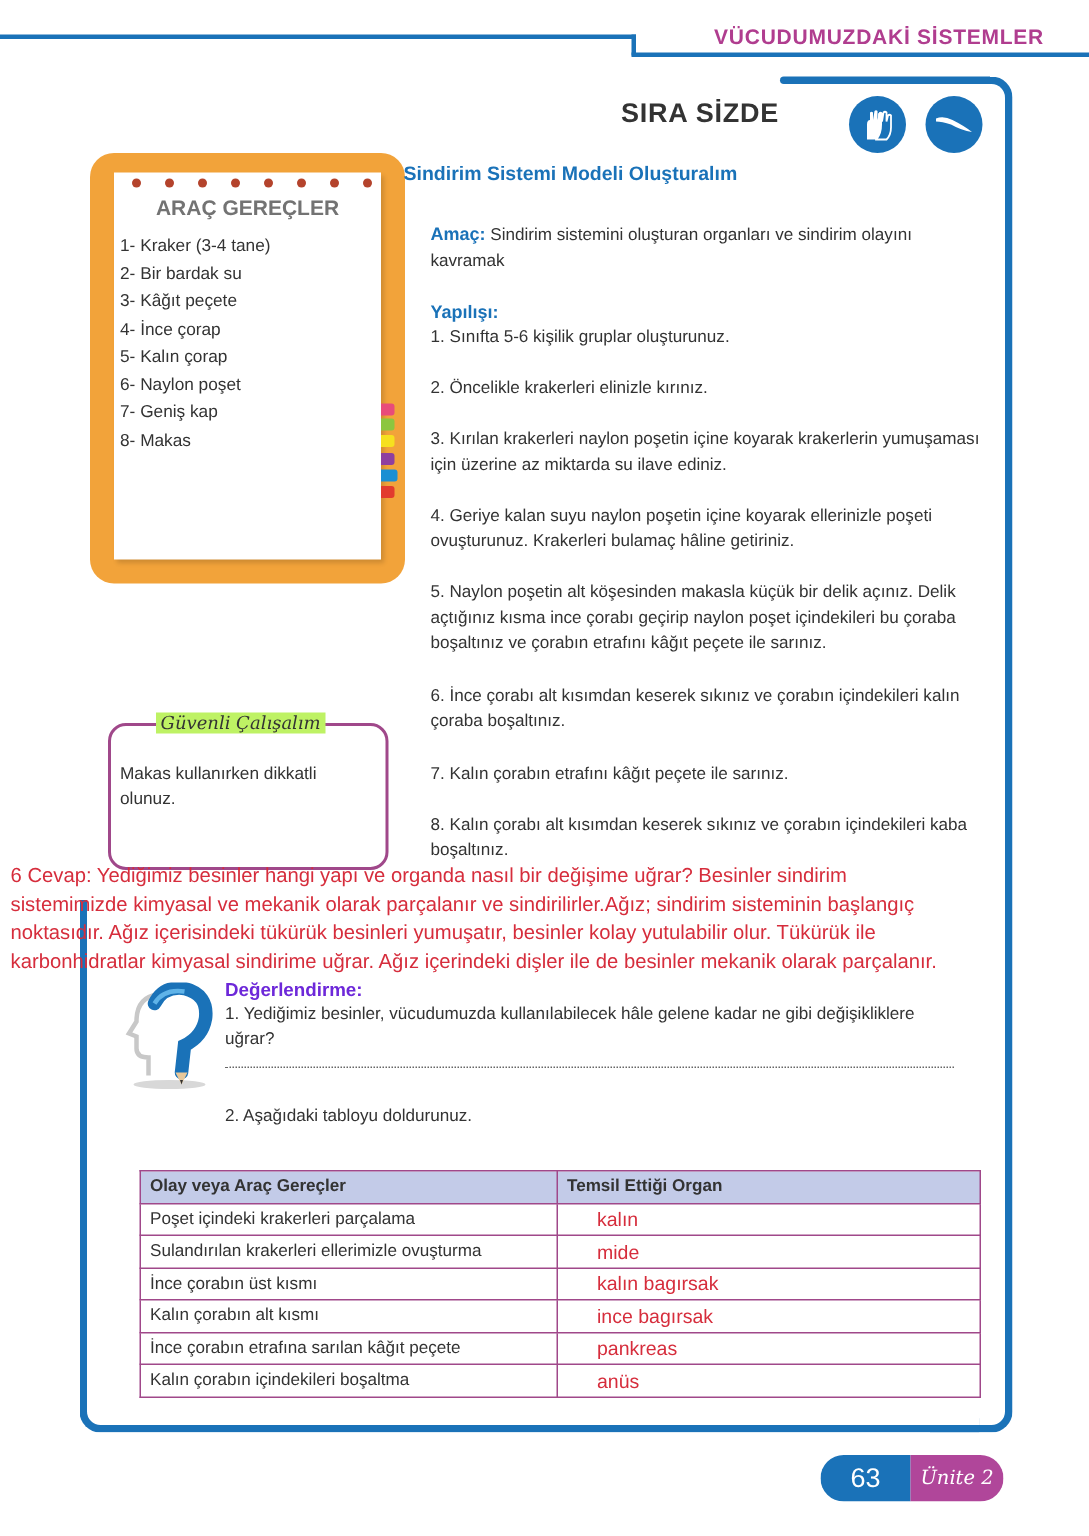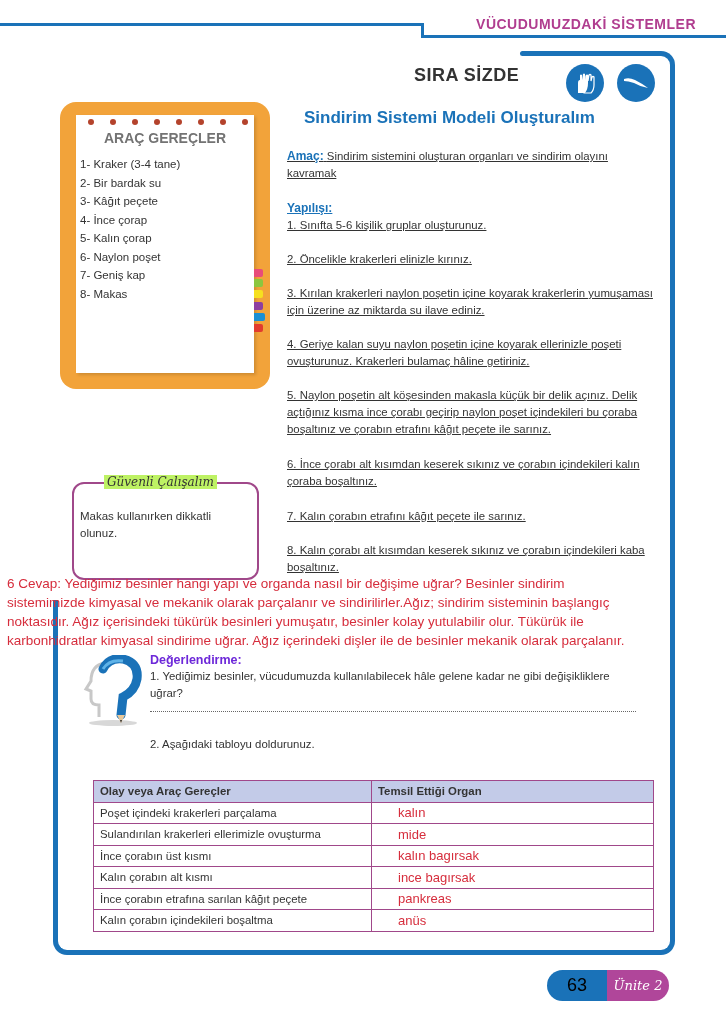--- a/index.html
+++ b/index.html
@@ -26,22 +26,22 @@
     .notepad-outer { position: absolute; left: 60px; top: 102px; width: 210px; height: 287px; background: #f2a33a; border-radius: 16px; }
     .notepad-paper { position: absolute; left: 76px; top: 115px; width: 178px; height: 258px; background: #ffffff; box-shadow: 2px 2px 3px rgba(0,0,0,0.15); }
     .notepad-dots { position: absolute; left: 88px; top: 119px; width: 160px; display: flex; justify-content: space-between; }
     .notepad-dot { width: 6px; height: 6px; border-radius: 50%; background: #b4432c; }
     .notepad-title { position: absolute; left: 76px; top: 130px; width: 178px; text-align: center; font-size: 14px; font-weight: bold; color: #737373; }
     .notepad-list { position: absolute; left: 80px; top: 155px; list-style: none; font-size: 11.5px; color: #333; }
     .notepad-list li { height: 18.5px; line-height: 18.5px; }
     .tab { position: absolute; left: 254px; width: 9px; height: 8px; border-radius: 0 2px 2px 0; }
 
     
-    .activity-title { position: absolute; left: 304px; top: 108px; font-size: 17px; font-weight: bold; color: #1a72b8; text-align: right; }
-    .body-text { position: absolute; left: 287px; width: 372px; font-size: 11.4px; line-height: 17px; color: #333; text-decoration: underline; }
+    .activity-title { position: absolute; left: 269px; top: 108px; font-size: 13px; font-weight: bold; color: #1a72b8; text-align: right; }
+    .body-text { position: absolute; left: 287px; width: 372px; font-size: 11.4px; line-height: 17px; color: #333; }
     .label-blue { color: #1a72b8; font-weight: bold; font-size: 12px; }
 
     
     .safety-box { position: absolute; left: 72px; top: 482px; width: 187px; height: 98px; border: 2px solid #a0488a; border-radius: 12px; }
     .safety-title { position: absolute; left: 104px; top: 448px; background: #bef264; padding: 0 3px; font-family: "DejaVu Serif", serif; font-style: italic; font-size: 12px; color: #333; margin-top: 27px; }
     .safety-text { position: absolute; left: 80px; top: 508px; width: 170px; font-size: 11.5px; line-height: 17px; color: #333; }
 
     
     .answer { position: absolute; left: 7px; top: 574px; width: 720px; font-size: 13.5px; line-height: 19px; color: #d62d3c; white-space: nowrap; z-index: 5; }
     .answer div { height: 19px; }
@@ -55,21 +55,21 @@
 
     
     table.organs { position: absolute; left: 93px; top: 780px; width: 561px; border-collapse: collapse; font-size: 11.4px; }
     table.organs th, table.organs td { border: 1.5px solid #a0488a; height: 21.5px; padding: 0 6px; text-align: left; }
     table.organs th { background: #c3cbe8; font-weight: bold; color: #333; }
     table.organs td.c1 { width: 278px; color: #333; }
     table.organs td.c2 { color: #d62d3c; font-size: 13px; padding-left: 26px; }
 
     
     .page-badge { position: absolute; left: 547px; top: 970px; height: 31px; display: flex; border-radius: 16px; overflow: hidden; }
-    .page-num { background: #1a72b8; color: #000000; font-size: 18px; width: 60px; display: flex; align-items: center; justify-content: center; }
+    .page-num { background: #1a72b8; color: #ffffff; font-size: 18px; width: 60px; display: flex; align-items: center; justify-content: center; }
     .unit-label { background: #b0469a; color: #fff; font-family: "DejaVu Serif", serif; font-style: italic; font-size: 13px; width: 62px; display: flex; align-items: center; justify-content: center; }
   </style>
 </head>
 <body>
 
 <div class="hdr-line-left"></div>
 <div class="hdr-line-step"></div>
 <div class="hdr-line-right"></div>
 <div class="hdr-title">VÜCUDUMUZDAKİ SİSTEMLER</div>
 

